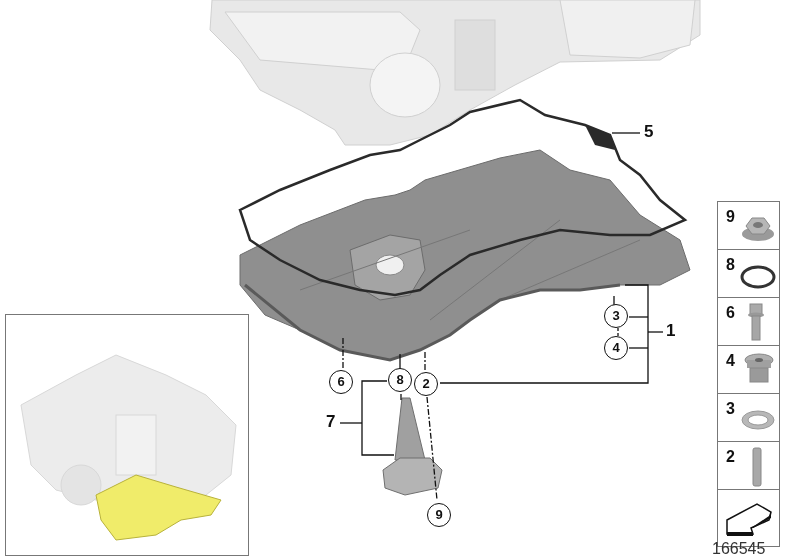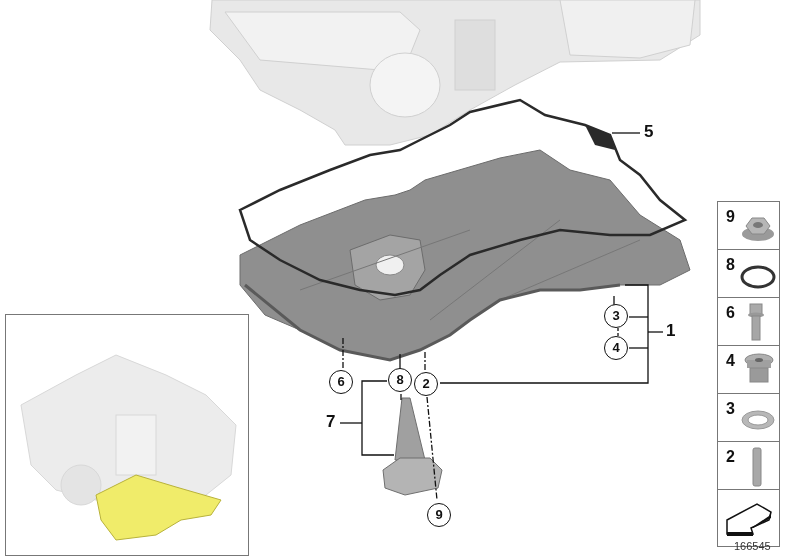--- a/index.html
+++ b/index.html
@@ -7,21 +7,21 @@
   svg { position: absolute; left: 0; top: 0; }
   .callout { position: absolute; width: 22px; height: 22px; border: 1.8px solid #111; border-radius: 50%; background: #fff;
     font-weight: bold; font-size: 13px; line-height: 22px; text-align: center; color: #111; box-sizing: content-box; }
   .plain-num { position: absolute; font-weight: bold; font-size: 17px; color: #111; }
   .legend { position: absolute; left: 717px; top: 201px; width: 61px; border: 1px solid #777; background: #fff; }
   .legend .cell { position: relative; height: 47px; border-bottom: 1px solid #777; }
   .legend .cell:last-child { border-bottom: none; height: 56px; }
   .legend .num { position: absolute; left: 8px; top: 6px; font-weight: bold; font-size: 16px; color: #111; }
   .legend .part { position: absolute; }
   .overview { position: absolute; left: 5px; top: 314px; width: 242px; height: 240px; border: 1px solid #777; background: #fff; overflow: hidden; }
-  .docnum { position: absolute; left: 734px; top: 540px; font-size: 11px; color: #333; }
+  .docnum { position: absolute; left: 712px; top: 540px; font-size: 16px; color: #333; }
 </style>
 </head>
 <body>
 
 <svg width="800" height="560" viewBox="0 0 800 560">
 
   <g fill="#e8e8e8" stroke="#d0d0d0" stroke-width="1">
     <path d="M212,0 L700,0 L700,35 L660,60 L560,62 L515,85 L470,110 L430,135 L390,145 L345,145 L335,130 L300,110 L260,90 L240,60 L210,30 Z"></path>
     <path d="M225,12 L400,12 L420,30 L410,55 L380,70 L260,60 Z" fill="#f2f2f2"></path>
     <path d="M560,0 L695,0 L690,45 L640,58 L570,55 Z" fill="#f0f0f0"></path>

